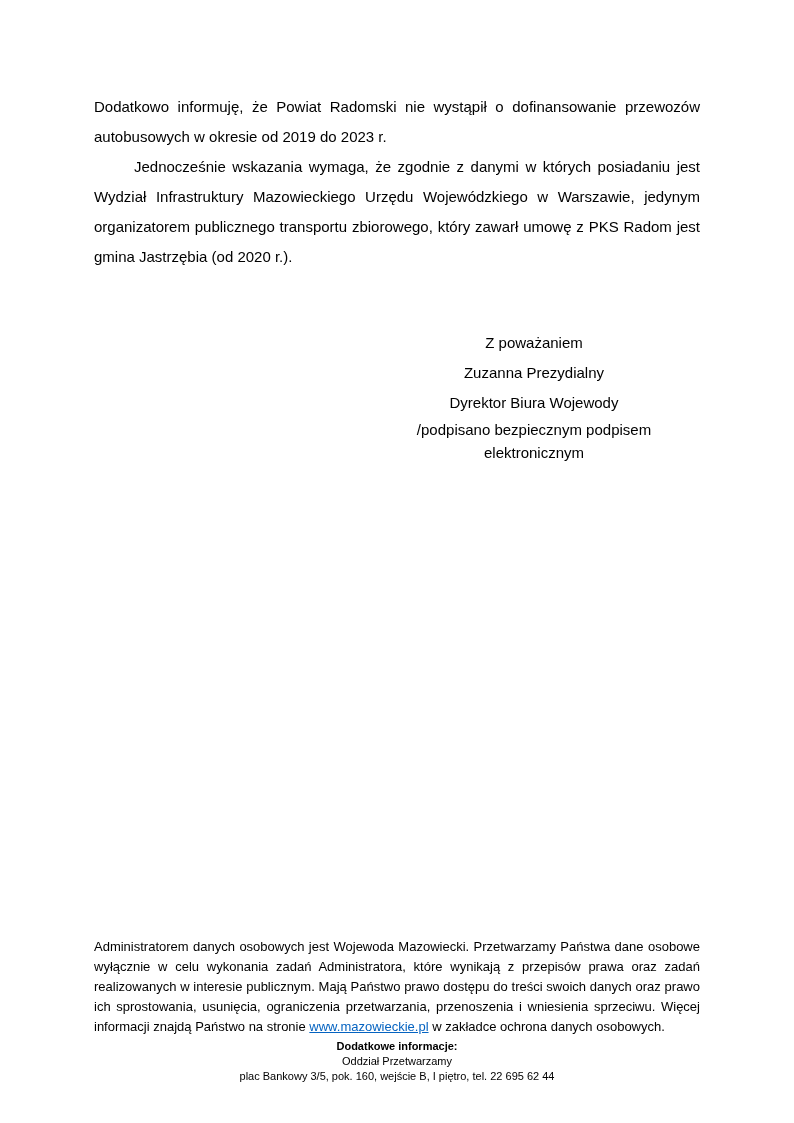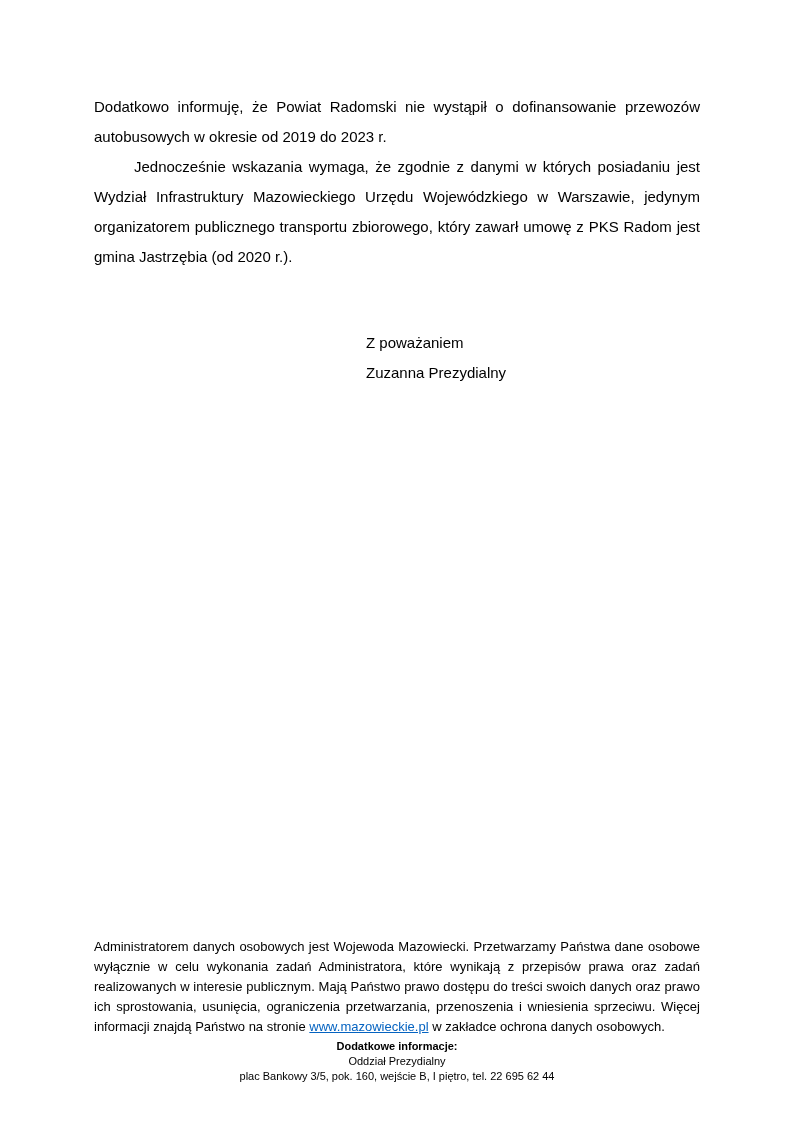--- a/index.html
+++ b/index.html
@@ -28,21 +28,21 @@
     line-height: 30px;
     text-align: justify;
     text-justify: inter-word;
   }
   .body-paragraph.indented { text-indent: 40px; }
 
   .signature-block {
     margin-top: 56px;
     margin-left: 272px;
     width: 336px;
-    text-align: left;
+    text-align: center;
     font-size: 15px;
   }
   .signature-line { line-height: 30px; white-space: nowrap; }
   .esign-note { line-height: 23px; font-size: 15px; }
 
   .footer {
     position: absolute;
     left: 94px;
     right: 94px;
     top: 937px;
@@ -73,31 +73,33 @@
 
   <div class="content">
 
     <p class="body-paragraph">Dodatkowo informuję, że Powiat Radomski nie wystąpił o dofinansowanie przewozów autobusowych w okresie od 2019 do 2023 r.</p>
 
     <p class="body-paragraph indented">Jednocześnie wskazania wymaga, że zgodnie z danymi w których posiadaniu jest Wydział Infrastruktury Mazowieckiego Urzędu Wojewódzkiego w Warszawie, jedynym organizatorem publicznego transportu zbiorowego, który zawarł umowę z PKS Radom jest gmina Jastrzębia (od 2020 r.).</p>
 
     <div class="signature-block">
       <div class="signature-line">Z poważaniem</div>
       <div class="signature-line">Zuzanna Prezydialny</div>
+      <div class="signature-line">Dyrektor Biura Wojewody</div>
       <div class="esign-note">
+        <div>/podpisano bezpiecznym podpisem elektronicznym</div>
       </div>
     </div>
 
   </div>
 
   <div class="footer">
 
     <p class="privacy-note"><span>Administratorem danych osobowych jest Wojewoda Mazowiecki. Przetwarzamy Państwa dane osobowe wyłącznie w celu wykonania zadań Administratora, które wynikają z przepisów prawa oraz zadań realizowanych w interesie publicznym. Mają Państwo prawo dostępu do treści swoich danych oraz prawo ich sprostowania, usunięcia, ograniczenia przetwarzania, przenoszenia i wniesienia sprzeciwu. Więcej informacji znajdą Państwo na stronie </span><a class="privacy-link">www.mazowieckie.pl</a><span> w zakładce ochrona danych osobowych.</span></p>
 
     <div class="footer-contact">
       <div class="bold">Dodatkowe informacje:</div>
-      <div>Oddział Prezydialny</div>
+      <div>Oddział Przetwarzamy</div>
       <div>plac Bankowy 3/5, pok. 160, wejście B, I piętro, tel. 22 695 62 44</div>
     </div>
 
   </div>
 
 </div>
 
 </body></html>

